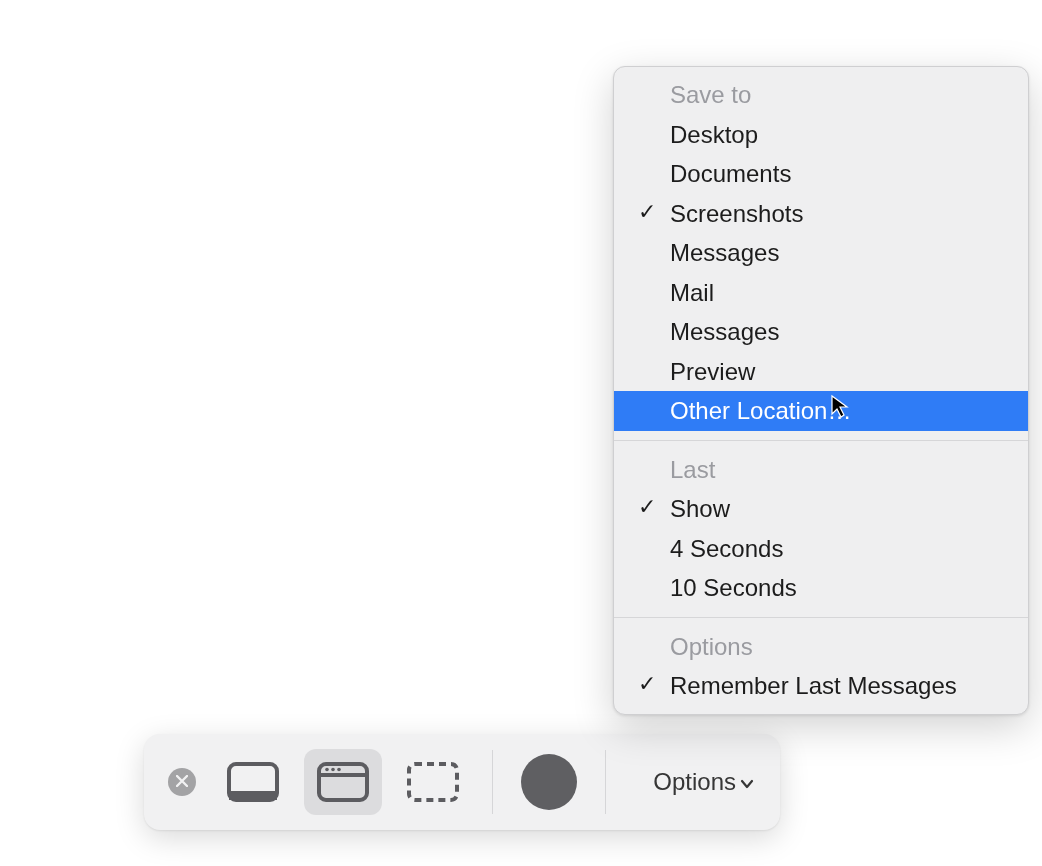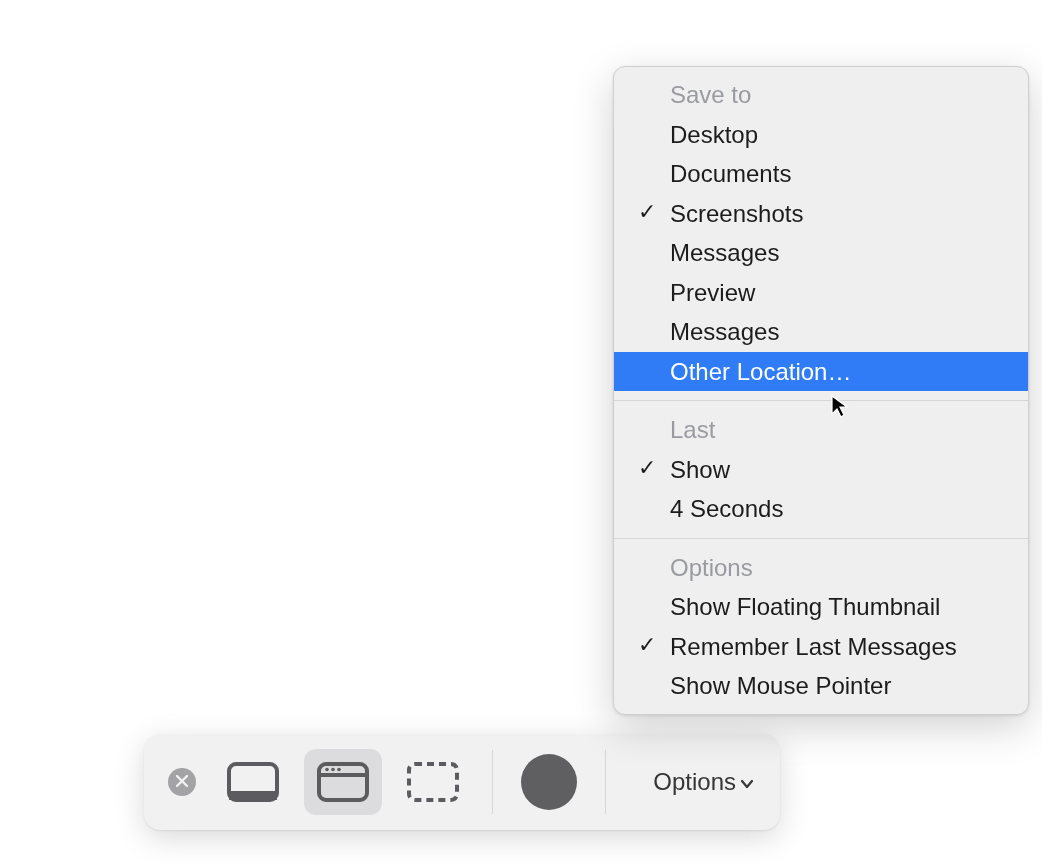--- a/index.html
+++ b/index.html
@@ -180,35 +180,35 @@
   </div>
 </div>
 
 <div class="menu">
 
   <div class="section-header">Save to</div>
   <div class="item"><span>Desktop</span></div>
   <div class="item"><span>Documents</span></div>
   <div class="item"><span class="check">✓</span><span>Screenshots</span></div>
   <div class="item"><span>Messages</span></div>
+  <div class="item"><span>Mail</span></div>
+  <div class="item"><span>Messages</span></div>
   <div class="item"><span>Preview</span></div>
-  <div class="item"><span>Messages</span></div>
   <div class="item highlight"><span>Other Location…</span></div>
 
   <div class="sep"></div>
 
   <div class="section-header">Last</div>
   <div class="item"><span class="check">✓</span><span>Show</span></div>
   <div class="item"><span>4 Seconds</span></div>
+  <div class="item"><span>10 Seconds</span></div>
 
   <div class="sep"></div>
 
   <div class="section-header">Options</div>
-  <div class="item"><span>Show Floating Thumbnail</span></div>
   <div class="item"><span class="check">✓</span><span>Remember Last Messages</span></div>
-  <div class="item"><span>Show Mouse Pointer</span></div>
 </div>
 
 <div class="cursor">
   <svg viewBox="0 0 20 24">
     <path d="M2 2 L2 20 L7 15 L11 23 L14 21 L10 13 L17 13 Z" fill="#000" stroke="#fff" stroke-width="1.2"></path>
   </svg>
 </div>
 
 </body></html>

